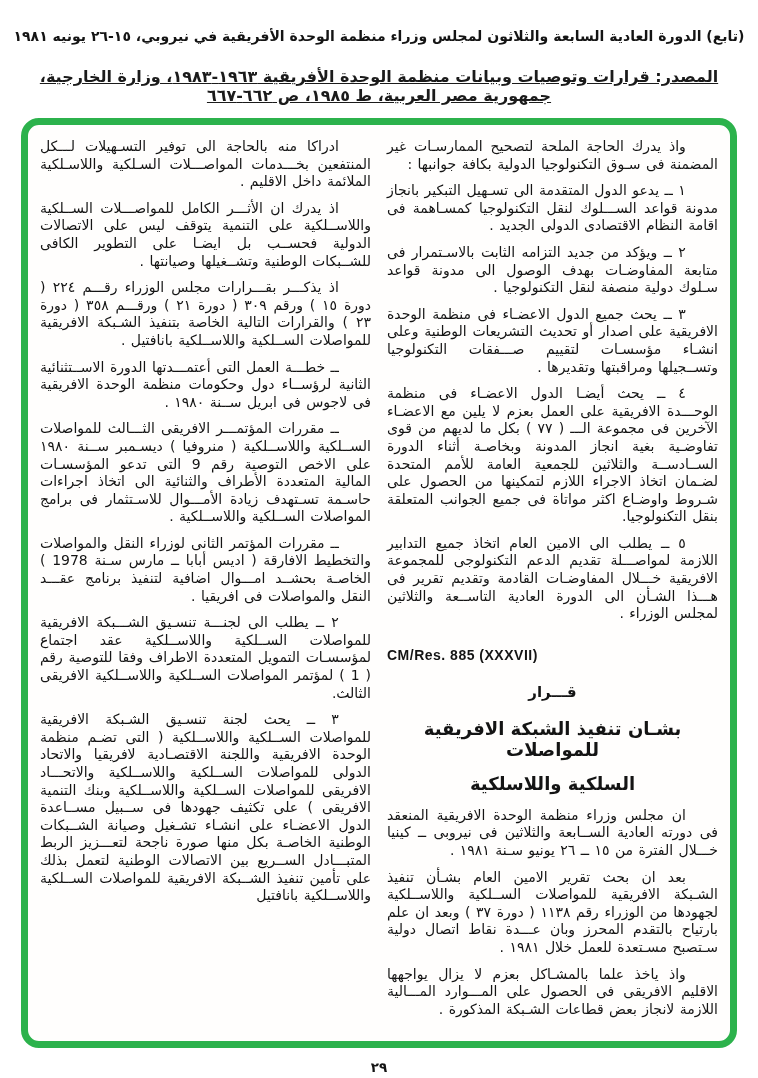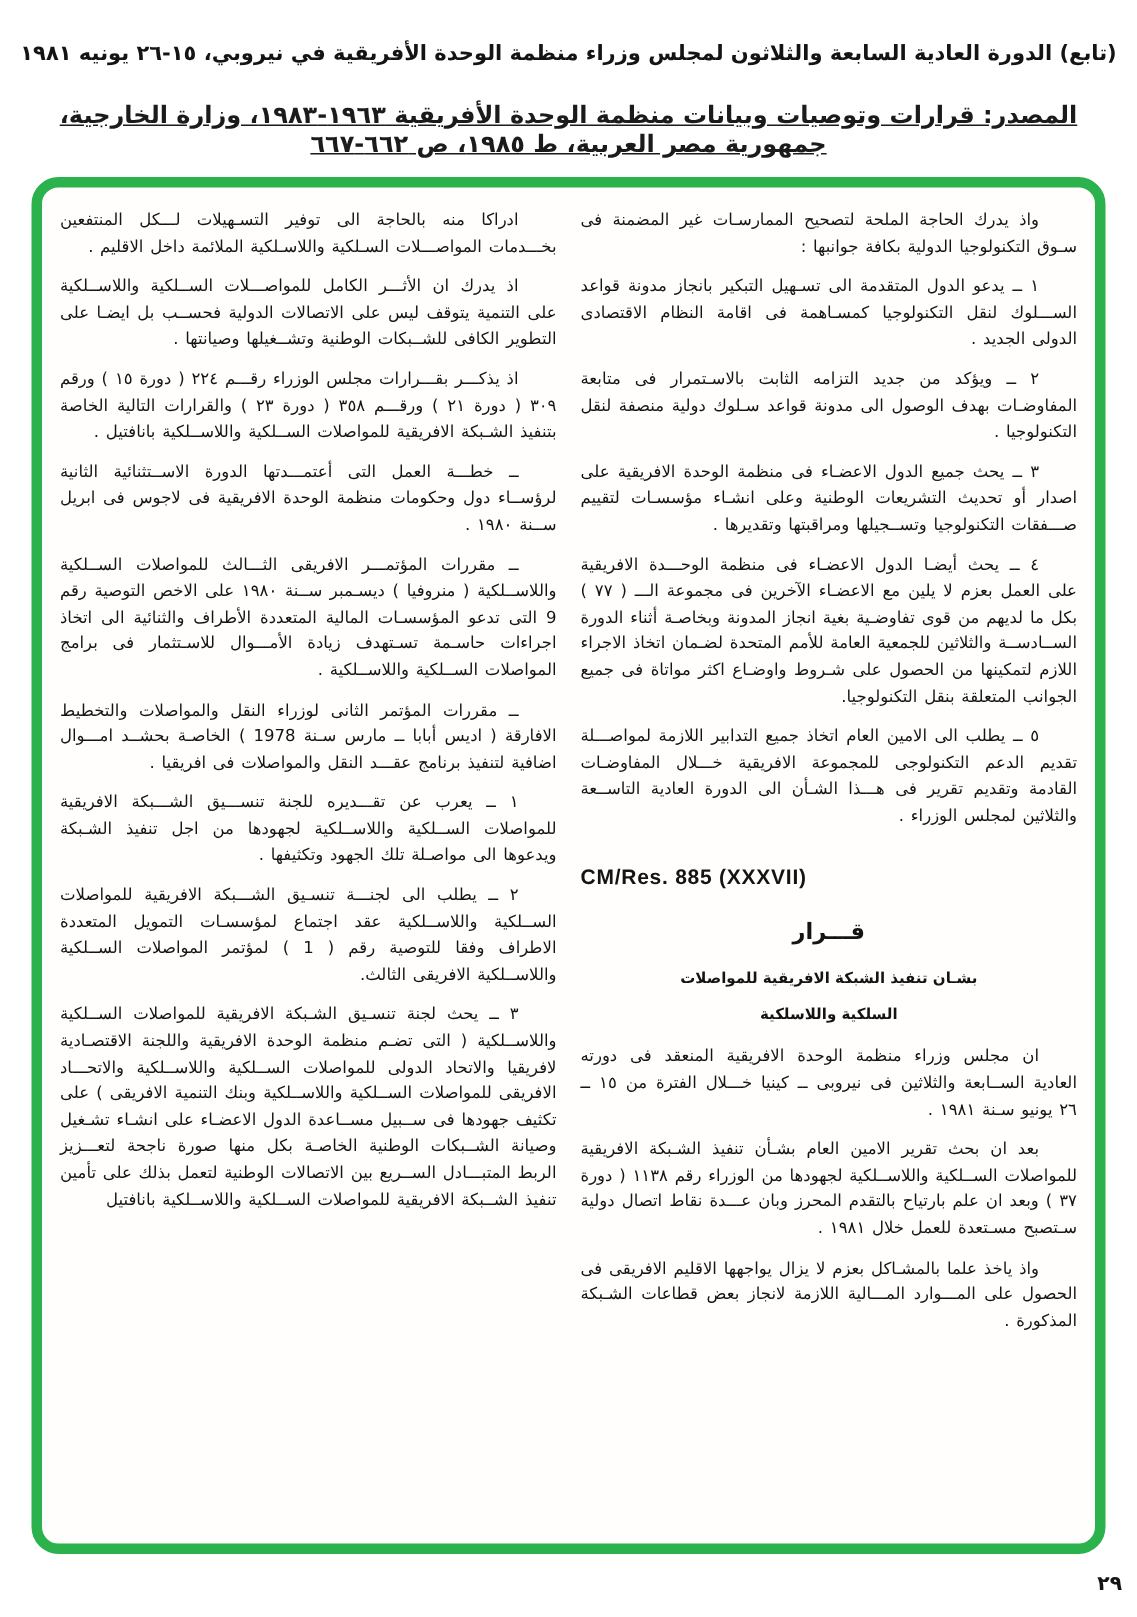--- a/index.html
+++ b/index.html
@@ -40,21 +40,21 @@
     border: 7px solid #2cb24c;
     border-radius: 18px;
     padding: 13px 12px 14px;
     display: flex;
     gap: 16px;
     background: #fffefd;
   }
   .col { flex: 1 1 0; min-width: 0; }
   .col p {
     margin: 0 0 9px;
-    font-size: 11px;
+    font-size: 14px;
     line-height: 17.6px;
     text-align: justify;
     text-indent: 2.3em;
     word-spacing: 1px;
   }
   .res-ref {
     direction: ltr;
     text-align: left;
     font-family: Liberation Sans, sans-serif;
     font-size: 14px;
@@ -64,26 +64,26 @@
   }
   .res-heading {
     text-align: center;
     font-size: 15px;
     font-weight: bold;
     margin: 3px 0 17px;
     letter-spacing: 1px;
   }
   .res-subject {
     text-align: center;
-    font-size: 10px;
+    font-size: 18px;
     font-weight: bold;
     margin: 0 0 13px;
   }
   .page-footer {
-    text-align: right;
+    text-align: center;
     margin-top: 9px;
   }
   .page-number {
     display: inline-block;
     font-weight: bold;
     font-size: 13.5px;
   }
 </style>
 </head>
 <body>
@@ -116,21 +116,20 @@
       <p>واذ ياخذ علما بالمشـاكل بعزم لا يزال يواجهها الاقليم الافريقى فى الحصول على المـــوارد المـــالية اللازمة لانجاز بعض قطاعات الشـبكة المذكورة .</p>
     </div>
 
     <div class="col">
       <p>ادراكا منه بالحاجة الى توفير التسـهيلات لـــكل المنتفعين بخـــدمات المواصـــلات السـلكية واللاسـلكية الملائمة داخل الاقليم .</p>
       <p>اذ يدرك ان الأثـــر الكامل للمواصـــلات الســلكية واللاســلكية على التنمية يتوقف ليس على الاتصالات الدولية فحســب بل ايضـا على التطوير الكافى للشــبكات الوطنية وتشــغيلها وصيانتها .</p>
       <p>اذ يذكـــر بقـــرارات مجلس الوزراء رقـــم ٢٢٤ ( دورة ١٥ ) ورقم ٣٠٩ ( دورة ٢١ ) ورقـــم ٣٥٨ ( دورة ٢٣ ) والقرارات التالية الخاصة بتنفيذ الشـبكة الافريقية للمواصلات الســلكية واللاســلكية بانافتيل .</p>
       <p>ــ خطـــة العمل التى أعتمـــدتها الدورة الاســتثنائية الثانية لرؤســاء دول وحكومات منظمة الوحدة الافريقية فى لاجوس فى ابريل ســنة ١٩٨٠ .</p>
       <p>ــ مقررات المؤتمـــر الافريقى الثـــالث للمواصلات الســلكية واللاســلكية ( منروفيا ) ديسـمبر ســنة ١٩٨٠ على الاخص التوصية رقم 9 التى تدعو المؤسسـات المالية المتعددة الأطراف والثنائية الى اتخاذ اجراءات حاسـمة تسـتهدف زيادة الأمـــوال للاسـتثمار فى برامج المواصلات الســلكية واللاســلكية .</p>
       <p>ــ مقررات المؤتمر الثانى لوزراء النقل والمواصلات والتخطيط الافارقة ( اديس أبابا ــ مارس سـنة 1978 ) الخاصـة بحشــد امـــوال اضافية لتنفيذ برنامج عقـــد النقل والمواصلات فى افريقيا .</p>
-      <p>١ ــ يعرب عن تقـــديره للجنة تنســـيق الشـــبكة الافريقية للمواصلات الســلكية واللاســلكية لجهودها من اجل تنفيذ الشـبكة ويدعوها الى مواصـلة تلك الجهود وتكثيفها .</p>
       <p>٢ ــ يطلب الى لجنـــة تنسـيق الشـــبكة الافريقية للمواصلات الســلكية واللاســلكية عقد اجتماع لمؤسسـات التمويل المتعددة الاطراف وفقا للتوصية رقم ( 1 ) لمؤتمر المواصلات الســلكية واللاســلكية الافريقى الثالث.</p>
       <p>٣ ــ يحث لجنة تنسـيق الشـبكة الافريقية للمواصلات الســلكية واللاســلكية ( التى تضـم منظمة الوحدة الافريقية واللجنة الاقتصـادية لافريقيا والاتحاد الدولى للمواصلات الســلكية واللاســلكية والاتحـــاد الافريقى للمواصلات الســلكية واللاســلكية وبنك التنمية الافريقى ) على تكثيف جهودها فى ســبيل مســاعدة الدول الاعضـاء على انشـاء تشـغيل وصيانة الشــبكات الوطنية الخاصـة بكل منها صورة ناجحة لتعـــزيز الربط المتبـــادل الســريع بين الاتصالات الوطنية لتعمل بذلك على تأمين تنفيذ الشــبكة الافريقية للمواصلات الســلكية واللاســلكية بانافتيل</p>
     </div>
 
   </div>
 
   <footer class="page-footer">
     <span class="page-number">٢٩</span>
   </footer>
 

